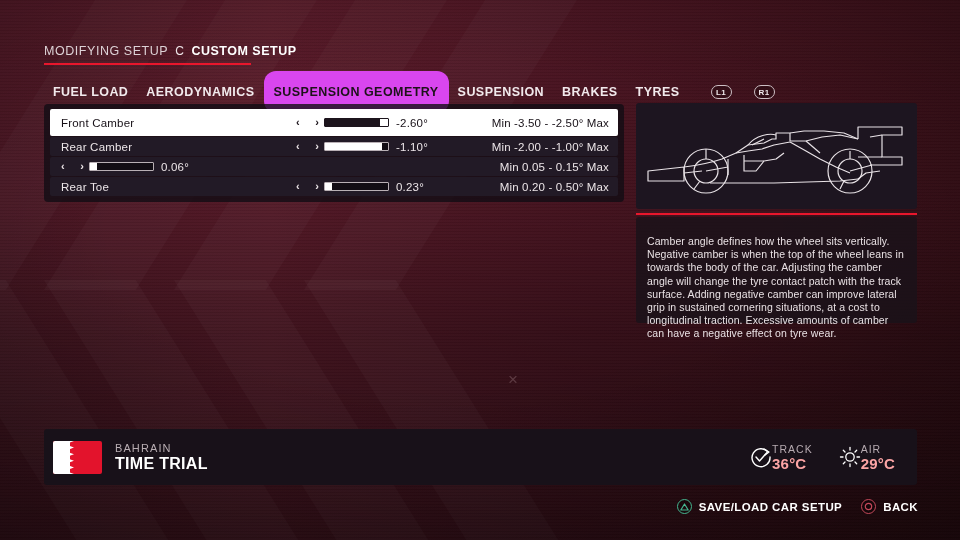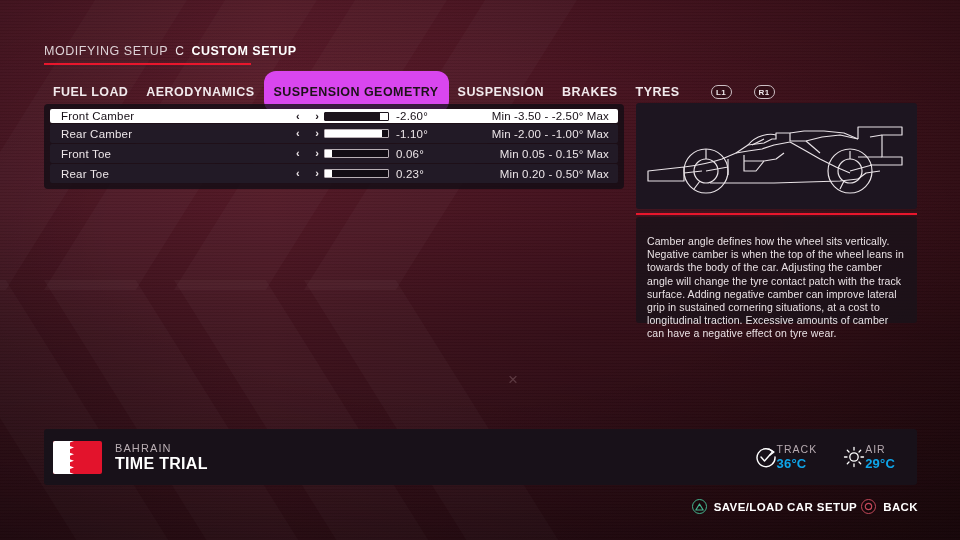--- a/index.html
+++ b/index.html
@@ -92,21 +92,21 @@
     border-radius:4px; padding:5px 6px 6px 6px;
   }
   .row {
     position:relative; display:flex; align-items:center;
     height:19px; margin-bottom:1px;
     background:#221a26; border-radius:2px;
     padding:0 9px 0 11px;
     color:#ece5e8; font-size:11.5px;
   }
   .row:last-child { margin-bottom:0; }
-  .row.selected { background:#ffffff; color:#171017; height:14px; }
+  .row.selected { background:#ffffff; color:#171017; height:27px; }
   .row-name { width:235px; letter-spacing:.2px; white-space:nowrap; }
   .arrows {
     display:flex; gap:3px; align-items:center;
     font-size:11px; font-weight:bold; letter-spacing:-1px;
     width:22px; justify-content:space-between; margin-right:6px;
   }
   .arrows span { line-height:1; }
   .slider {
     position:relative; width:65px; height:9px;
     background:#120d14; border:1px solid #b9b0b5; border-radius:1px;
@@ -169,28 +169,28 @@
   }
   .temps {
     margin-left:auto; margin-right:22px;
     display:flex; align-items:center; gap:26px;
   }
   .temp { display:flex; align-items:center; gap:0; }
   .temp-text-label {
     font-size:10.5px; color:#b6aab0; letter-spacing:1px; line-height:12px;
   }
   .temp-text-value {
-    font-size:13px; font-weight:bold; color:#0ea5e9; line-height:17px;
+    font-size:15px; font-weight:bold; color:#fca5a5; line-height:17px;
     letter-spacing:.2px;
   }
 
   
   .footer {
     position:absolute; right:42px; top:499px;
-    display:flex; align-items:center; gap:4px;
+    display:flex; align-items:center; gap:19px;
   }
   .fbtn { display:flex; align-items:center; gap:7px; }
   .fbtn-label {
     font-size:11.5px; font-weight:bold; color:#ffffff; letter-spacing:.4px;
   }
   .ps-btn {
     width:15px; height:15px; border-radius:50%;
     display:flex; align-items:center; justify-content:center;
     border:1.4px solid; background:rgba(0,0,0,0.25);
   }
@@ -265,21 +265,20 @@
       <span>›</span>
     </div>
     <div class="slider">
       <div class="slider-fill" style="width: 90%;"></div>
     </div>
     <div class="value">-1.10°</div>
     <div class="range">Min -2.00 - -1.00° Max</div>
   </div>
 
   <div class="row">
-    <div class="row-name">Front Toe</div>
     <div class="arrows">
       <span>‹</span>
       <span>›</span>
     </div>
     <div class="slider">
       <div class="slider-fill" style="width: 11%;"></div>
     </div>
     <div class="value">0.06°</div>
     <div class="range">Min 0.05 - 0.15° Max</div>
   </div>

